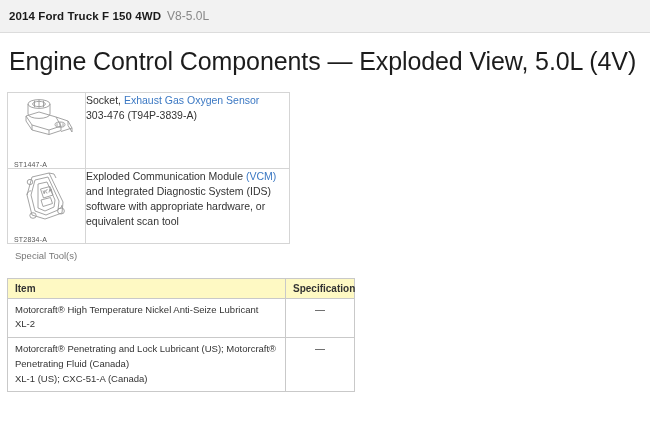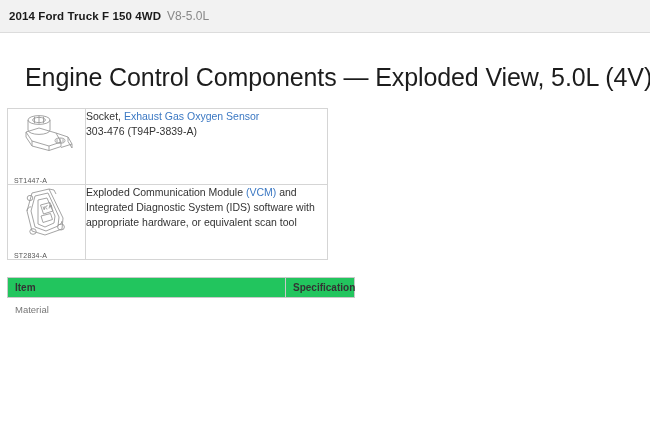--- a/index.html
+++ b/index.html
@@ -36,34 +36,34 @@
     font-size: 12px;
     color: #888888;
     margin-left: 6px;
   }
 
   
   .page-title {
     font-size: 25px;
     font-weight: normal;
     color: #1c1c1c;
-    margin: 16px;
+    margin: 0;
     padding: 14px 0 0 9px;
     line-height: 1.15;
     letter-spacing: -0.1px;
     white-space: nowrap;
   }
 
   
   .tools-wrap {
     margin: 16px 0 0 7px;
   }
   table.tools {
     border-collapse: collapse;
-    width: 321px;
+    width: 283px;
     table-layout: fixed;
     border: 1px solid #d5d5d5;
   }
   table.tools td {
     border: 1px solid #d5d5d5;
     vertical-align: top;
     padding: 0;
   }
   td.tool-figure {
     width: 77px;
@@ -113,21 +113,21 @@
   table.spec th, table.spec td {
     border: 1px solid #c9c9c9;
     padding: 0;
   }
   table.spec th {
     font-size: 10px;
     font-weight: bold;
     color: #333333;
     text-align: left;
     padding: 4px 7px 4px 7px;
-    background: #22c55e;
+    background: #fef9c3;
   }
   th.col-item { width: 263px; }
   th.col-spec { width: 54px; margin-left: 24px; }
   table.spec td.item-cell {
     font-size: 9.5px;
     color: #333333;
     line-height: 1.55;
     padding: 4px 7px 5px 7px;
     vertical-align: top;
   }
@@ -218,27 +218,42 @@
           </span>
           <div class="tool-id">ST2834-A</div>
         </td>
         <td class="tool-desc">
           <span>Exploded Communication Module </span><a class="ilink" href="#">(VCM)</a><span> and Integrated Diagnostic System (IDS) software with appropriate hardware, or equivalent scan tool</span>
           <div></div>
         </td>
       </tr>
     </tbody>
   </table>
+  <div class="caption">Special Tool(s)</div>
 </div>
 
 <div class="spec-wrap">
   <table class="spec">
     <thead>
       <tr>
         <th class="col-item">Item</th>
         <th class="col-spec">Specification</th>
       </tr>
     </thead>
     <tbody>
+      <tr>
+        <td class="item-cell">
+          <div>Motorcraft® High Temperature Nickel Anti-Seize Lubricant</div>
+          <div>XL-2</div>
+        </td>
+        <td class="spec-cell">—</td>
+      </tr>
+      <tr>
+        <td class="item-cell">
+          <div>Motorcraft® Penetrating and Lock Lubricant (US); Motorcraft®</div>
+          <div>Penetrating Fluid (Canada)</div>
+          <div>XL-1 (US); CXC-51-A (Canada)</div>
+        </td>
+        <td class="spec-cell">—</td>
+      </tr>
     </tbody>
   </table>
-  <div class="caption">Material</div>
 </div>
 
 </body></html>

